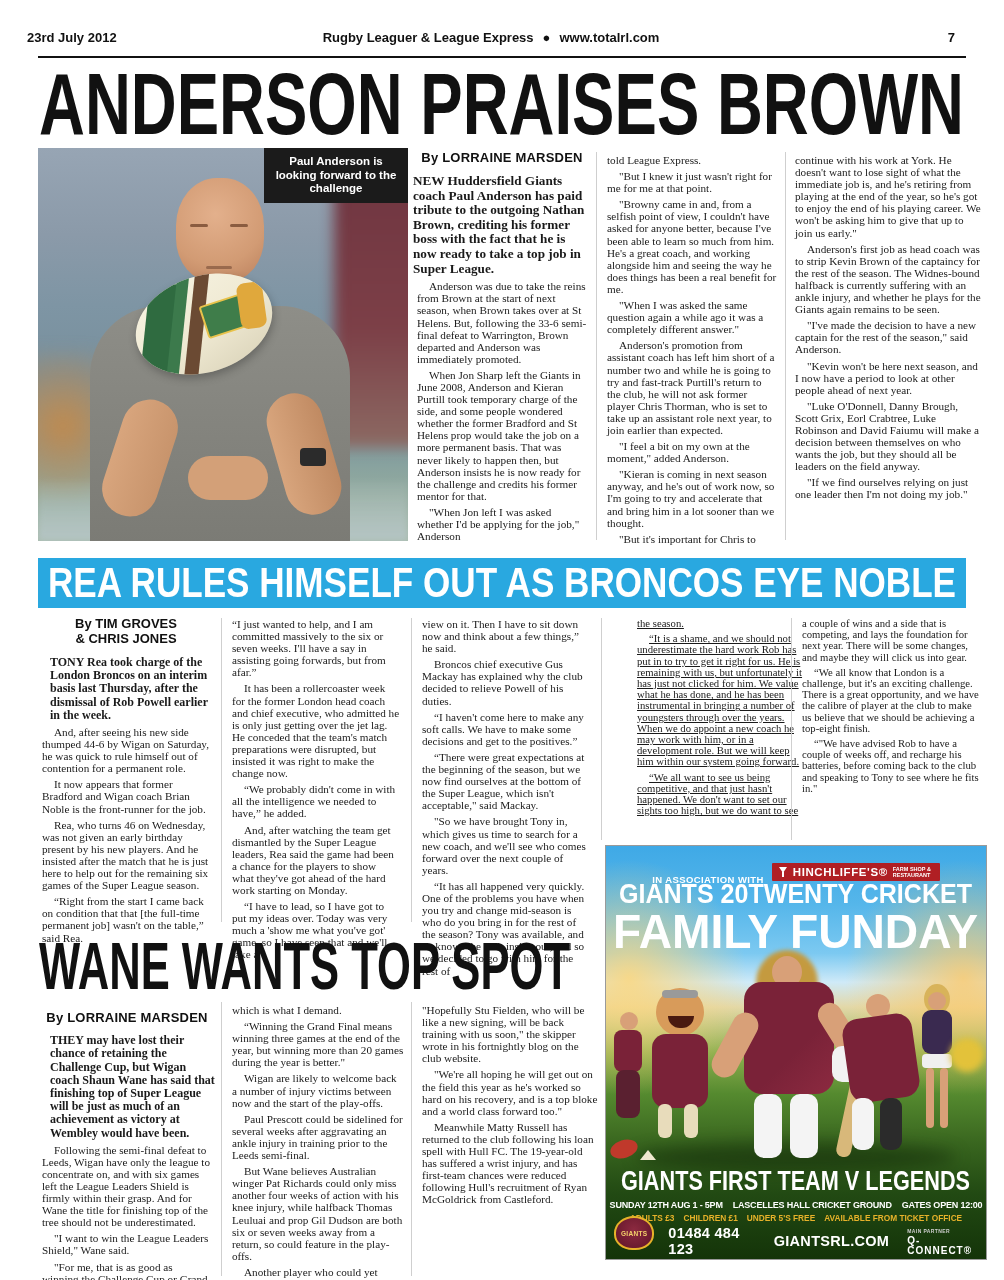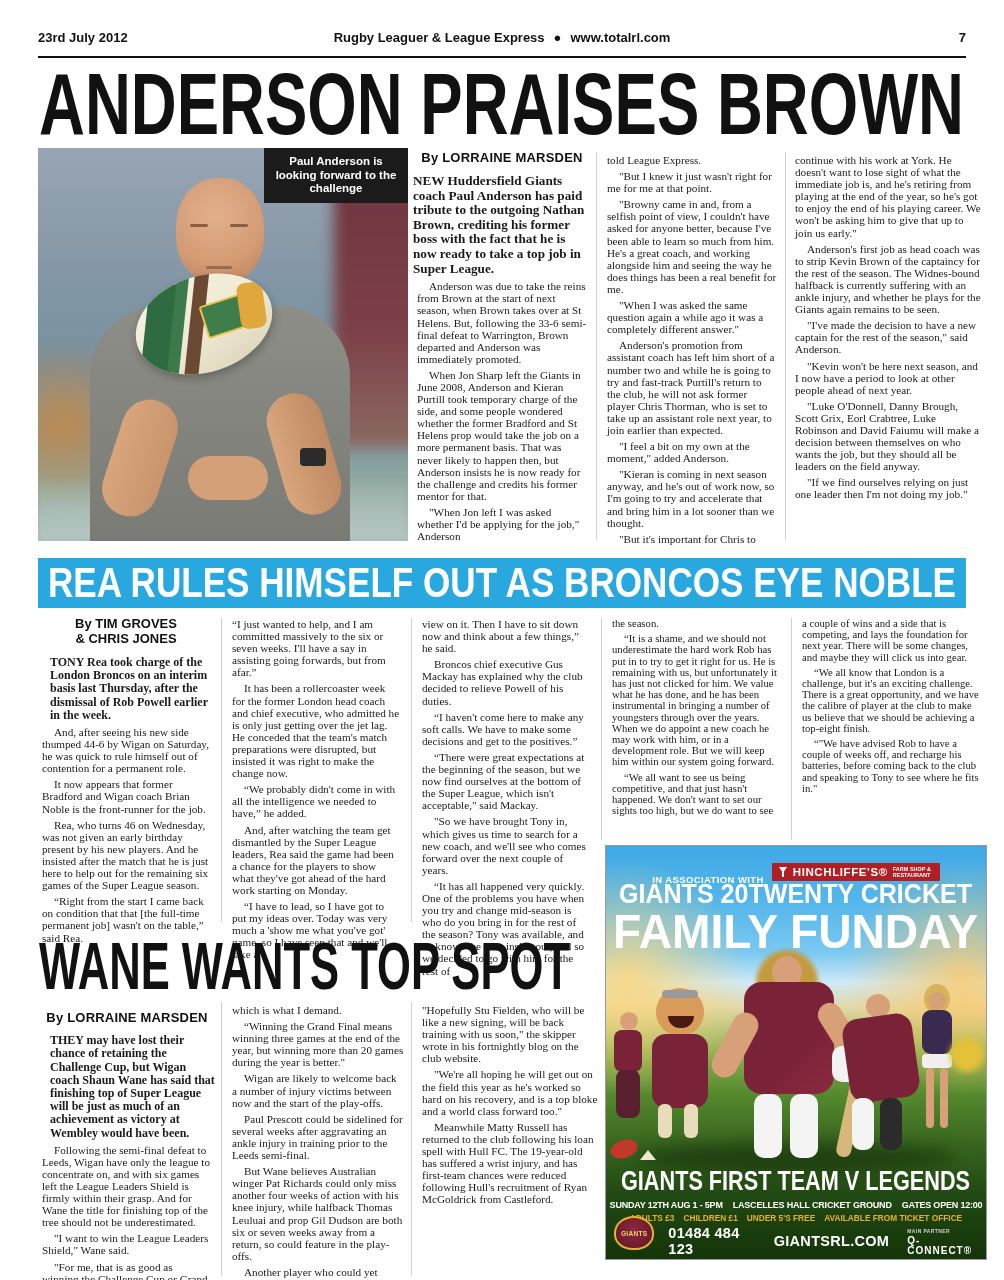--- a/index.html
+++ b/index.html
@@ -1,19 +1,19 @@
 <!DOCTYPE html>
 <html><head>
 <meta charset="utf-8">
 <style>
   html,body{margin:0;padding:0;background:#ffffff;}
   #page{position:relative;width:1004px;height:1280px;background:#fff;overflow:hidden;
         font-family:"Liberation Serif",serif;color:#1a1a1a;}
   
-  .masthead{position:absolute;left:38px;top:30px;width:928px;display:flex;align-items:flex-start;
+  .masthead{position:absolute;left:27px;top:30px;width:928px;display:flex;align-items:flex-start;
             font-family:"Liberation Sans",sans-serif;font-weight:bold;font-size:13px;color:#111;}
   .m-date{width:220px;text-align:left;}
   .m-center{flex:1;text-align:center;display:flex;justify-content:center;gap:9px;align-items:baseline;}
   .m-page{width:220px;text-align:right;}
   .rule-top{position:absolute;left:38px;top:56px;width:928px;height:2px;background:#111;}
   
   .svg-abs{position:absolute;display:block;}
   .hl{font-family:"Liberation Sans",sans-serif;font-weight:bold;}
   
   .photo{position:absolute;left:38px;top:148px;width:370px;height:393px;overflow:hidden;
@@ -203,21 +203,21 @@
       <p class="para">“I have to lead, so I have got to put my ideas over. Today was very much a 'show me what you've got' game, so I have seen that and we'll take a</p>
     </div>
   <div class="col cont" style="left:418px;top:614px;width:176px;height:312px;">
       <p class="para">view on it. Then I have to sit down now and think about a few things,” he said.</p>
       <p class="para">Broncos chief executive Gus Mackay has explained why the club decided to relieve Powell of his duties.</p>
       <p class="para">“I haven't come here to make any soft calls. We have to make some decisions and get to the positives.”</p>
       <p class="para">“There were great expectations at the beginning of the season, but we now find ourselves at the bottom of the Super League, which isn't acceptable," said Mackay.</p>
       <p class="para">"So we have brought Tony in, which gives us time to search for a new coach, and we'll see who comes forward over the next couple of years.</p>
       <p class="para">“It has all happened very quickly. One of the problems you have when you try and change mid-season is who do you bring in for the rest of the season? Tony was available, and he knows the club inside out, and so we decided to go with him for the rest of</p>
     </div>
-  <div class="col cont tight" style="left:608px;top:614px;width:176px;height:226px;overflow:hidden;">
+  <div class="col cont tight" style="left:633px;top:614px;width:176px;height:226px;overflow:hidden;text-decoration:underline;">
       <p class="para">the season.</p>
       <p class="para">“It is a shame, and we should not underestimate the hard work Rob has put in to try to get it right for us. He is remaining with us, but unfortunately it has just not clicked for him. We value what he has done, and he has been instrumental in bringing a number of youngsters through over the years. When we do appoint a new coach he may work with him, or in a development role. But we will keep him within our system going forward.</p>
       <p class="para">“We all want to see us being competitive, and that just hasn't happened. We don't want to set our sights too high, but we do want to see</p>
     </div>
   <div class="col cont tight" style="left:798px;top:614px;width:187px;height:226px;overflow:hidden;">
       <p class="para">a couple of wins and a side that is competing, and lays the foundation for next year. There will be some changes, and maybe they will click us into gear.</p>
       <p class="para">“We all know that London is a challenge, but it's an exciting challenge. There is a great opportunity, and we have the calibre of player at the club to make us believe that we should be achieving a top-eight finish.</p>
       <p class="para">“"We have advised Rob to have a couple of weeks off, and recharge his batteries, before coming back to the club and speaking to Tony to see where he fits in."</p>
     </div>
   <div class="vrule" style="left:221px;top:618px;height:304px;"></div>

